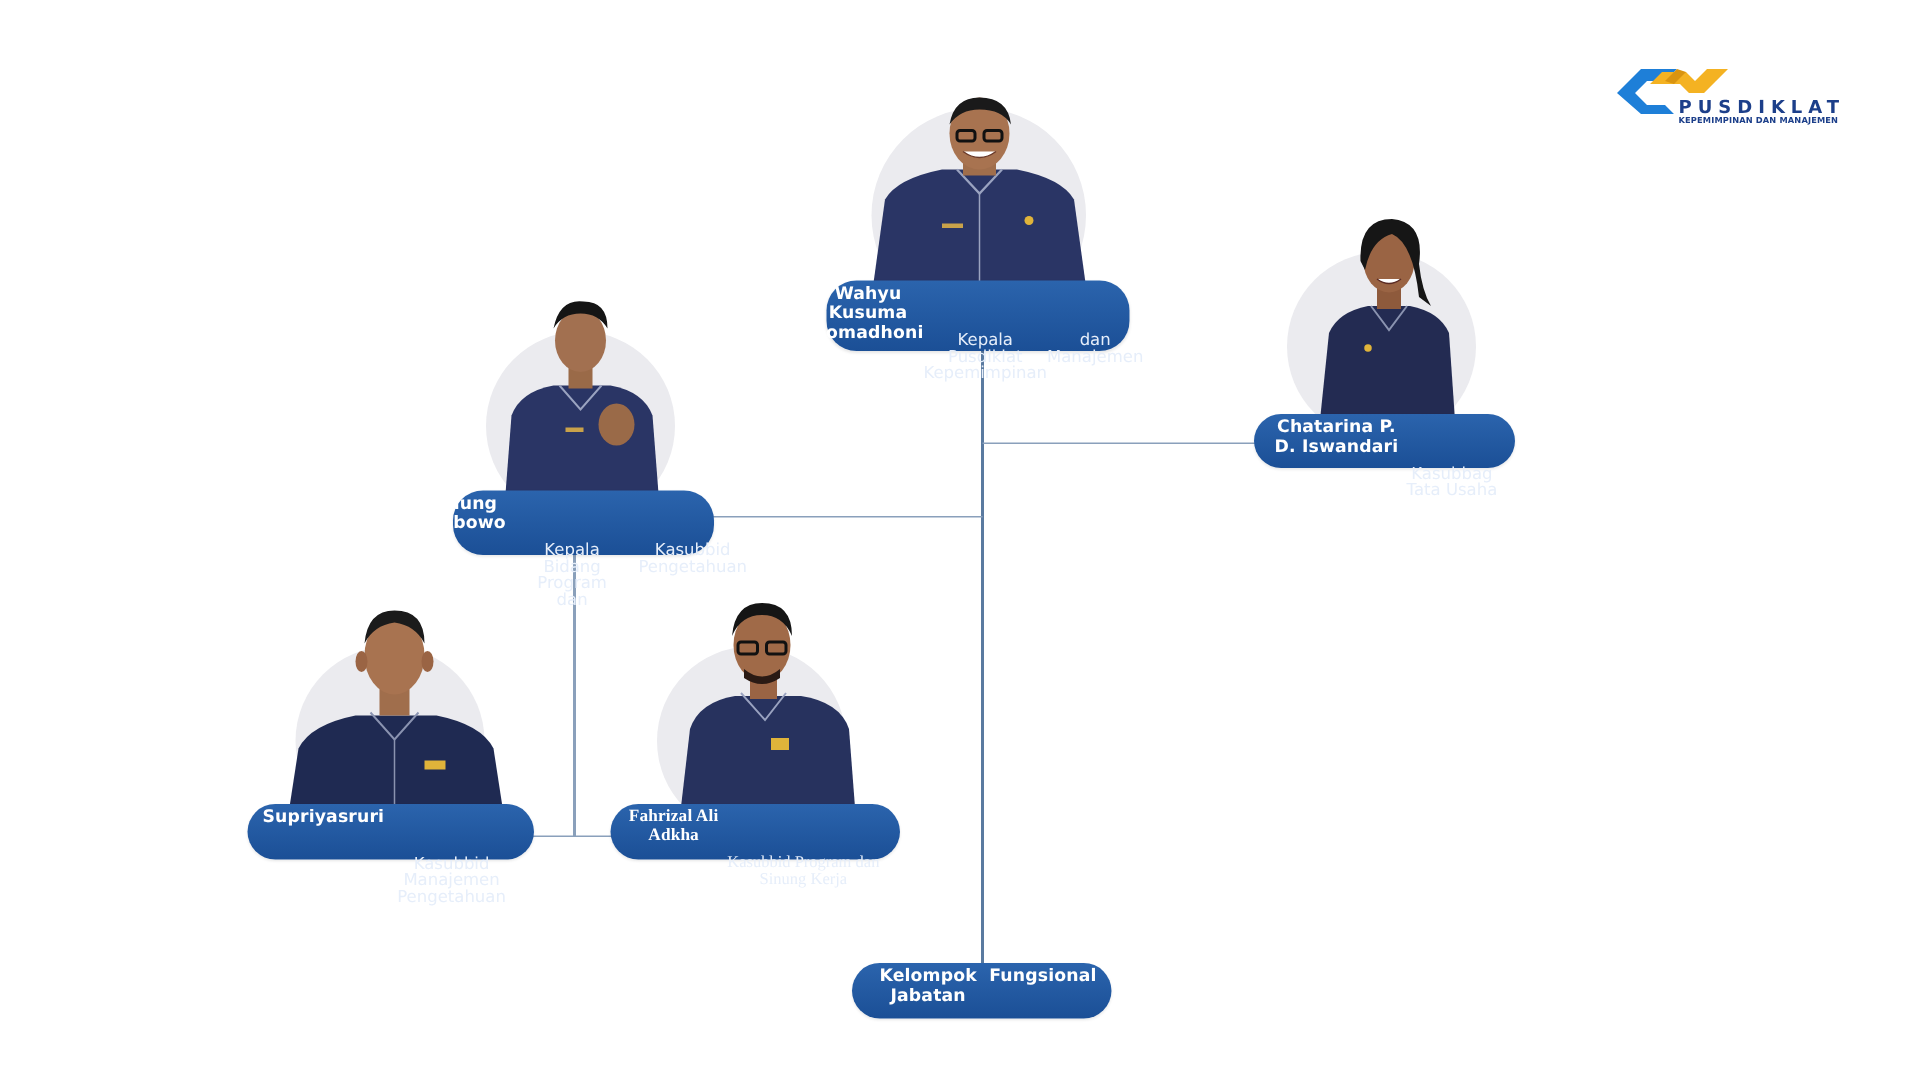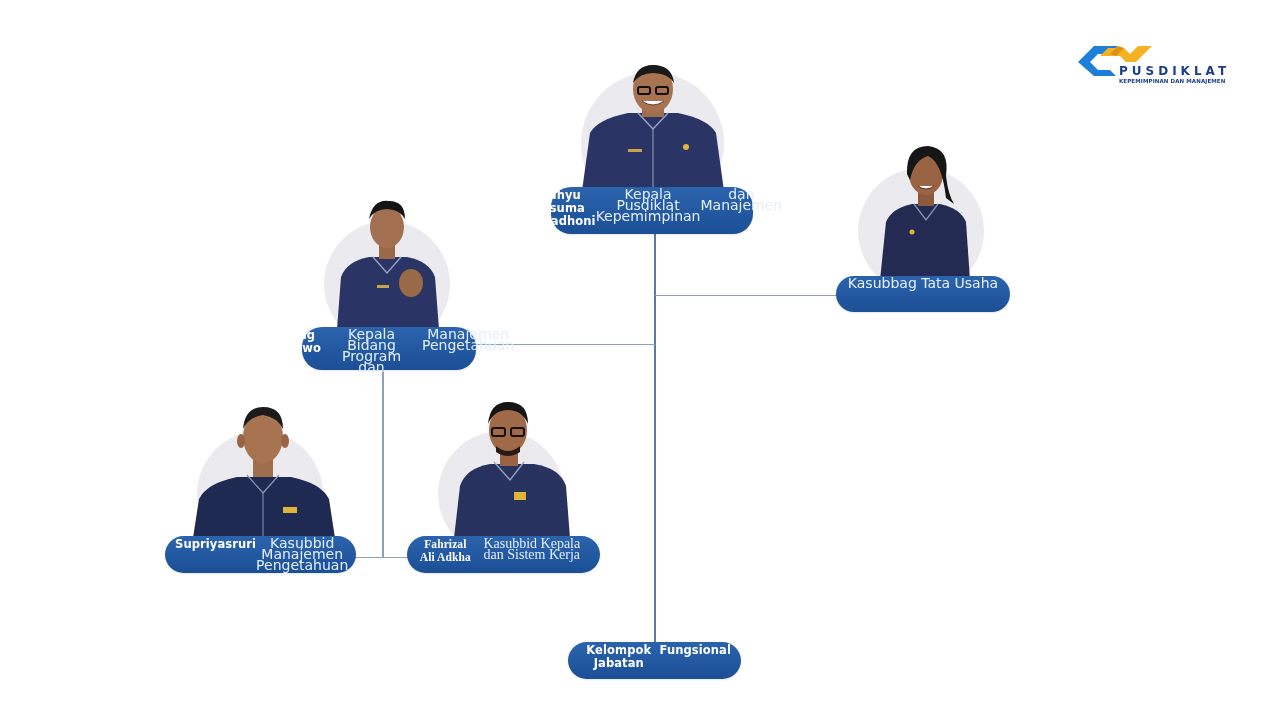--- a/index.html
+++ b/index.html
@@ -5,21 +5,21 @@
   html, body { margin:0; padding:0; }
   body { width:1280px; height:720px; background:#ffffff; position:relative; overflow:hidden; font-family:"DejaVu Sans", sans-serif; }
   .line { position:absolute; background:#5a7aa0; }
   .line.v { width:1.5px; }
   .line.h { height:1.2px; background:#8aa0bb; }
   .node { position:absolute; }
   .halo { position:absolute; border-radius:50%; background:#ebebef; }
   .person { position:absolute; }
   .pill { position:absolute; border-radius:20px; background:linear-gradient(180deg,#2b64ad 0%,#1b4f96 100%); color:#fff; text-align:center; display:flex; flex-direction:row; justify-content:center; box-sizing:border-box; padding:2px 10px; box-shadow:0 1px 2px rgba(0,0,0,.1); }
   .pill .nm { font-weight:bold; font-size:11.5px; line-height:13px; letter-spacing:0.1px; }
-  .pill .rl { font-size:14px; line-height:11px; color:#e6eefa; }
+  .pill .rl { font-size:11px; line-height:11px; color:#e6eefa;margin-top:32px; }
   .logo { position:absolute; left:1076px; top:40px; width:155px; height:50px; }
   .logo .t1 { position:absolute; left:43px; top:24px; font-weight:bold; font-size:12px; letter-spacing:4px; color:#1c3f8a; }
   .logo .t2 { position:absolute; left:43px; top:38px; font-weight:bold; font-size:5.5px; color:#1c3f8a; letter-spacing:0.1px; white-space:nowrap; }
 </style>
 </head>
 <body>
 
 <div class="logo">
   <svg width="80" height="44" viewBox="0 0 80 44" style="position:absolute;left:0;top:0;">
     <path d="M2 22 L18 6 L42 6 L34 14 L22 14 L14 22 L22 30 L34 30 L40 36 L18 36 Z" fill="#1e7fd8"></path>
@@ -63,39 +63,40 @@
   <svg class="person" style="left:870px;top:140px;" width="110" height="140" viewBox="0 0 110 140">
     <path d="M10 140 L16 82 Q22 68 42 64 L70 64 Q90 68 96 82 L100 140 Z" fill="#232b52"></path>
     <path d="M44 64 L56 80 L68 64" fill="none" stroke="#8a93b0" stroke-width="1.3"></path>
     <circle cx="42" cy="92" r="2.5" fill="#e0b43a"></circle>
     <rect x="48" y="50" width="16" height="16" fill="#8e5a3c"></rect>
     <ellipse cx="56" cy="34" rx="17" ry="21" fill="#9a6444"></ellipse>
     <path d="M37 34 Q36 6 58 6 Q80 8 76 36 Q78 54 84 64 L76 58 Q72 22 58 16 Q44 20 40 40 Z" fill="#161616"></path>
     <path d="M48 46 Q56 52 64 46" fill="#fff" stroke="#5a2a22" stroke-width="1"></path>
   </svg>
   <div class="pill" style="left:836px;top:276px;width:174px;height:36px;">
+    <div class="nm">Chatarina P. D. Iswandari</div>
     <div class="rl">Kasubbag Tata Usaha</div>
   </div>
 </div>
 
 <div class="node">
   <div class="halo" style="left:324px;top:221px;width:126px;height:126px;"></div>
   <svg class="person" style="left:333px;top:197px;" width="110" height="132" viewBox="0 0 110 132">
     <path d="M4 132 L8 80 Q14 64 36 60 L74 60 Q96 64 102 80 L106 132 Z" fill="#2a3565"></path>
     <path d="M40 60 L54 76 L68 60" fill="none" stroke="#9aa3c0" stroke-width="1.3"></path>
     <rect x="44" y="88" width="12" height="3" fill="#c9a24a"></rect>
     <ellipse cx="78" cy="86" rx="12" ry="14" fill="#9a6a48"></ellipse>
     <rect x="46" y="46" width="16" height="16" fill="#9a6a48"></rect>
     <ellipse cx="54" cy="30" rx="17" ry="21" fill="#a27050"></ellipse>
     <path d="M36 22 Q40 2 56 4 Q72 4 72 22 Q66 12 54 12 Q42 12 36 22 Z" fill="#151515"></path>
   </svg>
   <div class="pill" style="left:302px;top:327px;width:174px;height:43px;gap:21px;">
     <div class="nm">Sinung Prabowo</div>
     <div class="rl">Kepala Bidang Program dan</div>
-    <div class="rl">Manajemen Pengetahuan</div>
+    <div class="rl">Kasubbid Pengetahuan</div>
   </div>
 </div>
 
 <div class="node">
   <div class="halo" style="left:197px;top:431px;width:126px;height:126px;"></div>
   <svg class="person" style="left:191px;top:403px;" width="146" height="135" viewBox="0 0 146 135">
     <path d="M2 135 L8 96 Q16 80 46 74 L100 74 Q130 80 138 96 L144 135 Z" fill="#1f2a52"></path>
     <path d="M56 72 L72 90 L88 72" fill="none" stroke="#8a93b0" stroke-width="1.3"></path>
     <line x1="72" y1="90" x2="72" y2="135" stroke="#8a93b0" stroke-width="1"></line>
     <rect x="92" y="104" width="14" height="6" fill="#e0b43a"></rect>
@@ -119,21 +120,21 @@
     <rect x="64" y="92" width="12" height="8" fill="#e0b43a"></rect>
     <rect x="50" y="48" width="18" height="18" fill="#9a6444"></rect>
     <ellipse cx="58" cy="30" rx="19" ry="24" fill="#a06a48"></ellipse>
     <path d="M38 24 Q40 2 58 2 Q78 2 78 24 Q72 10 58 10 Q44 10 38 24 Z" fill="#151515"></path>
     <rect x="42" y="28" width="13" height="8" rx="2" fill="none" stroke="#111" stroke-width="2"></rect>
     <rect x="61" y="28" width="13" height="8" rx="2" fill="none" stroke="#111" stroke-width="2"></rect>
     <path d="M46 46 Q58 56 70 46 L70 52 Q58 60 46 52 Z" fill="#2a1a14"></path>
   </svg>
   <div class="pill" style="left:407px;top:536px;width:193px;height:37px;font-family:Liberation Serif, serif;">
     <div class="nm">Fahrizal Ali Adkha</div>
-    <div class="rl">Kasubbid Kepala dan Sistem Kerja</div>
+    <div class="rl">Kasubbid Program dan Sinung Kerja</div>
   </div>
 </div>
 
 <div class="node">
   <div class="pill" style="left:568px;top:642px;width:173px;height:37px;text-align:center;">
     <div class="nm">Kelompok Jabatan</div>
     <div class="nm">Fungsional</div>
   </div>
 </div>
 

